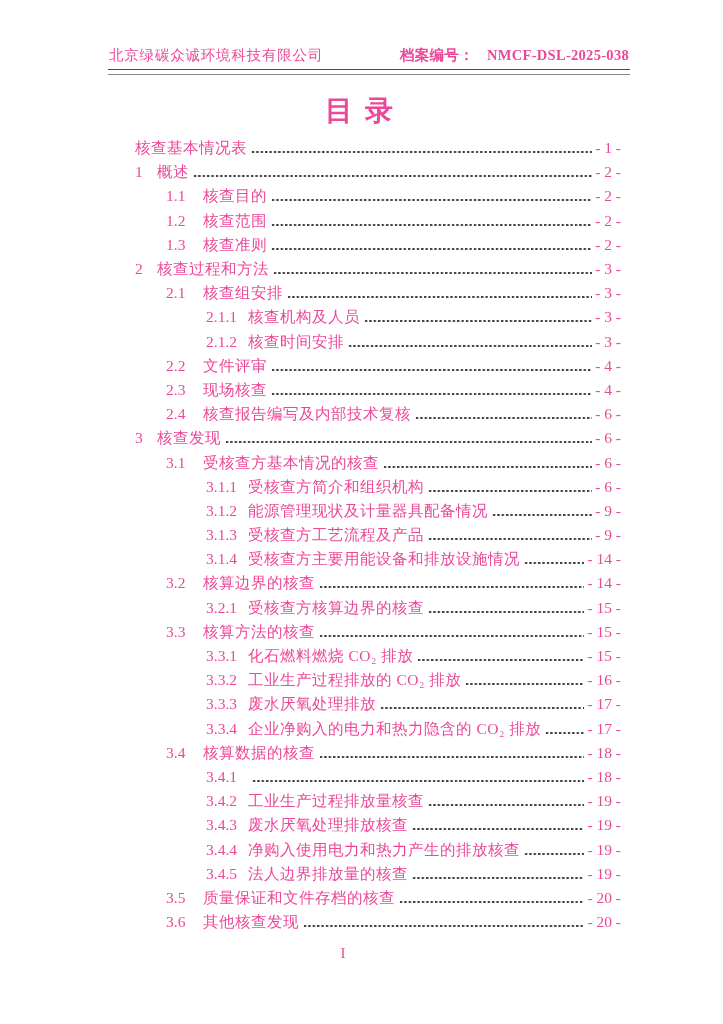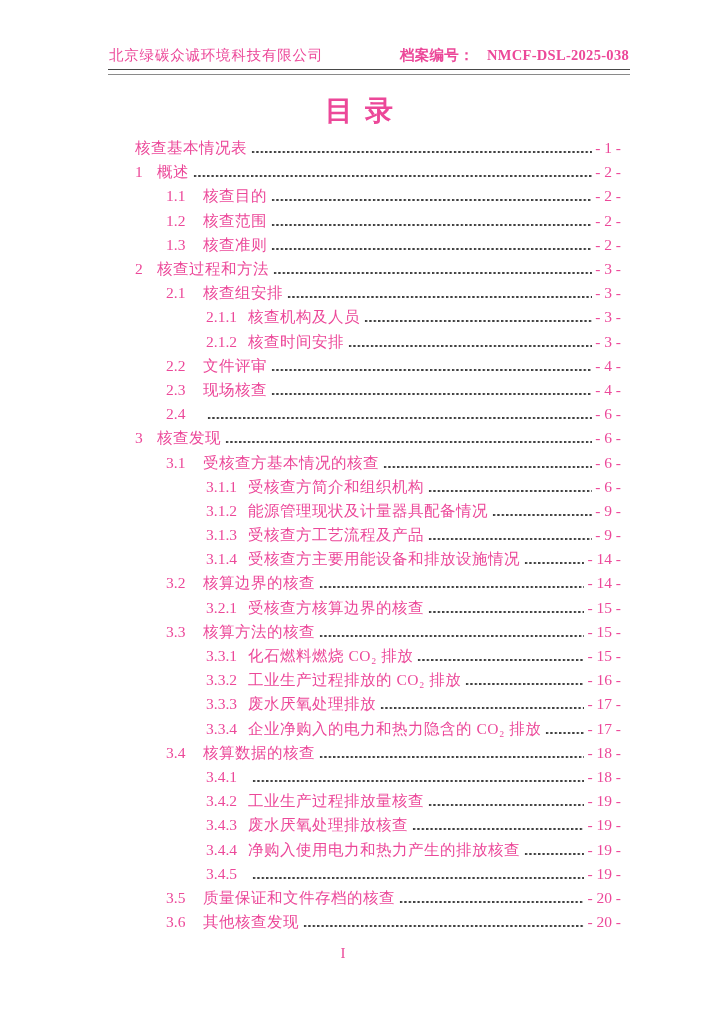--- a/index.html
+++ b/index.html
@@ -204,20 +204,21 @@
 
   <div class="toc-row lvl2">
     <span class="num">2.3</span>
     <span class="label">现场核查</span>
     <span class="dots"></span>
     <span class="pageno">- 4 -</span>
   </div>
 
   <div class="toc-row lvl2">
     <span class="num">2.4</span>
+    <span class="label">核查报告编写及内部技术复核</span>
     <span class="dots"></span>
     <span class="pageno">- 6 -</span>
   </div>
 
   <div class="toc-row lvl1">
     <span class="num">3</span>
     <span class="label">核查发现</span>
     <span class="dots"></span>
     <span class="pageno">- 6 -</span>
   </div>
@@ -335,20 +336,21 @@
 
   <div class="toc-row lvl3">
     <span class="num">3.4.4</span>
     <span class="label">净购入使用电力和热力产生的排放核查</span>
     <span class="dots"></span>
     <span class="pageno">- 19 -</span>
   </div>
 
   <div class="toc-row lvl3">
     <span class="num">3.4.5</span>
+    <span class="label">法人边界排放量的核查</span>
     <span class="dots"></span>
     <span class="pageno">- 19 -</span>
   </div>
 
   <div class="toc-row lvl2">
     <span class="num">3.5</span>
     <span class="label">质量保证和文件存档的核查</span>
     <span class="dots"></span>
     <span class="pageno">- 20 -</span>
   </div>

